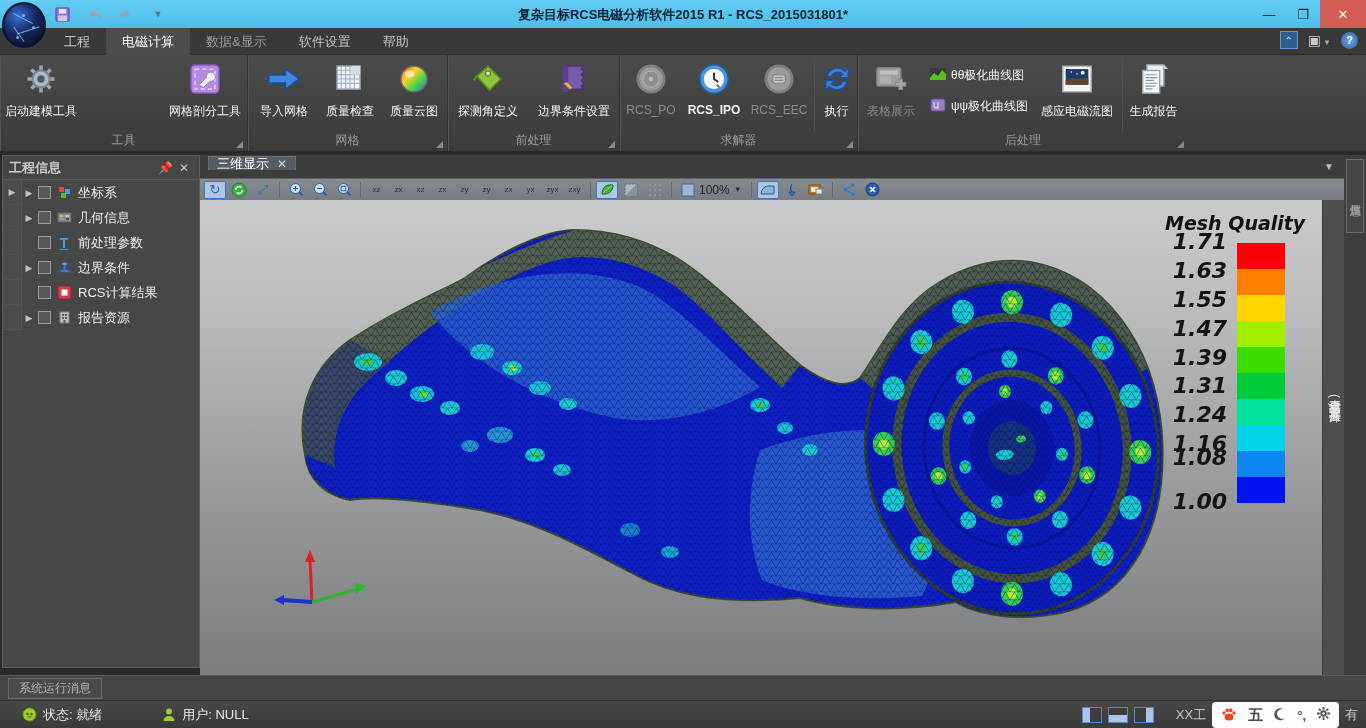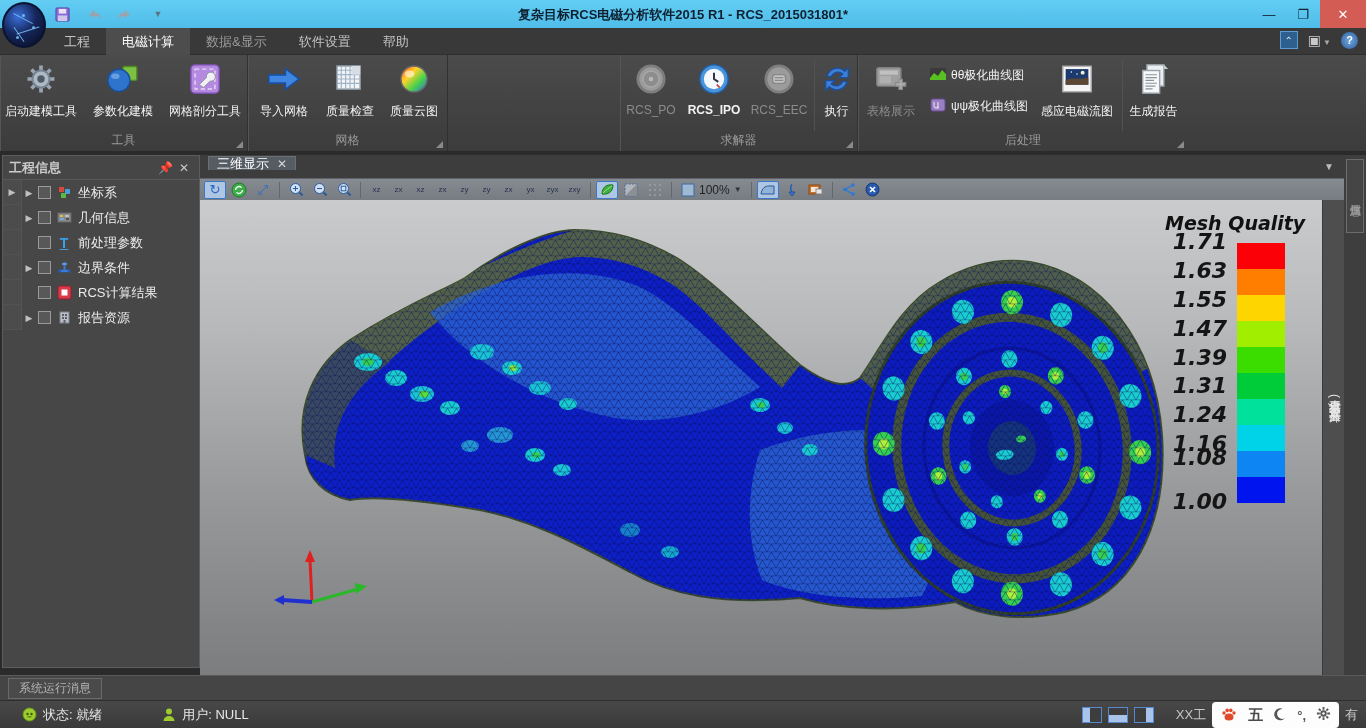--- a/index.html
+++ b/index.html
@@ -170,30 +170,20 @@
           <svg width="34" height="34" viewBox="0 0 24 24">
               <g stroke="#9aa6b4" stroke-width="2.6">
                 <path d="M12 2.5v4M12 17.5v4M2.5 12h4M17.5 12h4M5.3 5.3l2.8 2.8M15.9 15.9l2.8 2.8M18.7 5.3l-2.8 2.8M8.1 15.9l-2.8 2.8"></path>
               </g>
               <circle cx="12" cy="12" r="6" fill="#aeb9c6" stroke="#76828f" stroke-width="1.4"></circle>
               <circle cx="12" cy="12" r="2.6" fill="#4f5a68"></circle>
             </svg>
         </span>
         <span class="rlb">启动建模工具</span>
       </div>
-      <div class="rbtn" style="left:84px">
-        <span class="ric">
-          <svg width="36" height="34" viewBox="0 0 26 24">
-              <rect x="13" y="3" width="10" height="10" rx="1" fill="#7cc043" stroke="#4e8a22"></rect>
-              <circle cx="10" cy="13" r="8" fill="#2f74cc" stroke="#1b4f96"></circle>
-              <ellipse cx="7.5" cy="10" rx="3" ry="2" fill="#7db2e8" opacity=".7"></ellipse>
-            </svg>
-        </span>
-        <span class="rlb">参数化建模</span>
-      </div>
       <div class="rbtn" style="left:166px">
         <span class="ric">
           <svg width="34" height="34" viewBox="0 0 24 24">
               <rect x="2" y="2" width="20" height="20" rx="3" fill="#b48ae0" stroke="#7b4fb0"></rect>
               <rect x="5" y="5" width="14" height="14" fill="none" stroke="#e8d8f8" stroke-dasharray="3 2"></rect>
               <path d="M8 16 L13 11 a3.2 3.2 0 1 1 2.5 2.5 L11 18 Z" fill="#f0f0f4" stroke="#8a8a9a" stroke-width=".6"></path>
             </svg>
         </span>
         <span class="rlb">网格剖分工具</span>
       </div>
@@ -236,20 +226,44 @@
               <circle cx="11" cy="11" r="9" fill="url(#rb)" stroke="#666"></circle>
               <ellipse cx="8" cy="7.5" rx="3.4" ry="2.4" fill="#fff" opacity=".55"></ellipse>
             </svg>
         </span>
         <span class="rlb">质量云图</span>
       </div>
       <span class="glabel">网格</span>
       <span class="glauncher"></span>
     </div>
 
+    <div class="rgroup" style="left:448px;width:172px">
+      <div class="rbtn" style="left:0;width:80px">
+        <span class="ric">
+          <svg width="34" height="32" viewBox="0 0 24 22">
+              <path d="M4 9 L12 2 L21 11 L13 19 Z" fill="#8cc63f" stroke="#5a8a1e" stroke-width="1.2"></path>
+              <circle cx="12" cy="7" r="1.8" fill="#e8f4d0" stroke="#5a8a1e"></circle>
+              <path d="M4 9 L2 12" stroke="#5a8a1e" stroke-width="1.6"></path>
+            </svg>
+        </span>
+        <span class="rlb">探测角定义</span>
+      </div>
+      <div class="rbtn" style="left:82px;width:88px">
+        <span class="ric">
+          <svg width="32" height="32" viewBox="0 0 22 22">
+              <path d="M5 2 h13 l-2 2 2 2 -2 2 2 2 -2 2 2 2 -2 2 2 2 H5 Z" fill="#7a5aab" stroke="#4e3380"></path>
+              <rect x="3" y="2" width="4" height="18" fill="#5c3f91"></rect>
+              <path d="M4 14 l4 4 2-1 -4-4 Z" fill="#e8b64a" stroke="#a87820" stroke-width=".6"></path>
+            </svg>
+        </span>
+        <span class="rlb">边界条件设置</span>
+      </div>
+      <span class="glabel">前处理</span>
+      <span class="glauncher"></span>
+    </div>
 
     <div class="rgroup" style="left:620px;width:238px">
       <div class="rbtn" style="left:62px;width:64px">
         <span class="ric">
           <svg width="34" height="34" viewBox="0 0 24 24">
               <circle cx="12" cy="12" r="10" fill="#4a94dc" stroke="#1f5fa8"></circle>
               <circle cx="12" cy="12" r="7.2" fill="#f4f8fc"></circle>
               <path d="M12 7.5 V12 L15 14" stroke="#334" stroke-width="1.4" fill="none"></path>
               <path d="M14 16 l2 2" stroke="#c33" stroke-width="1.2"></path>
             </svg>

